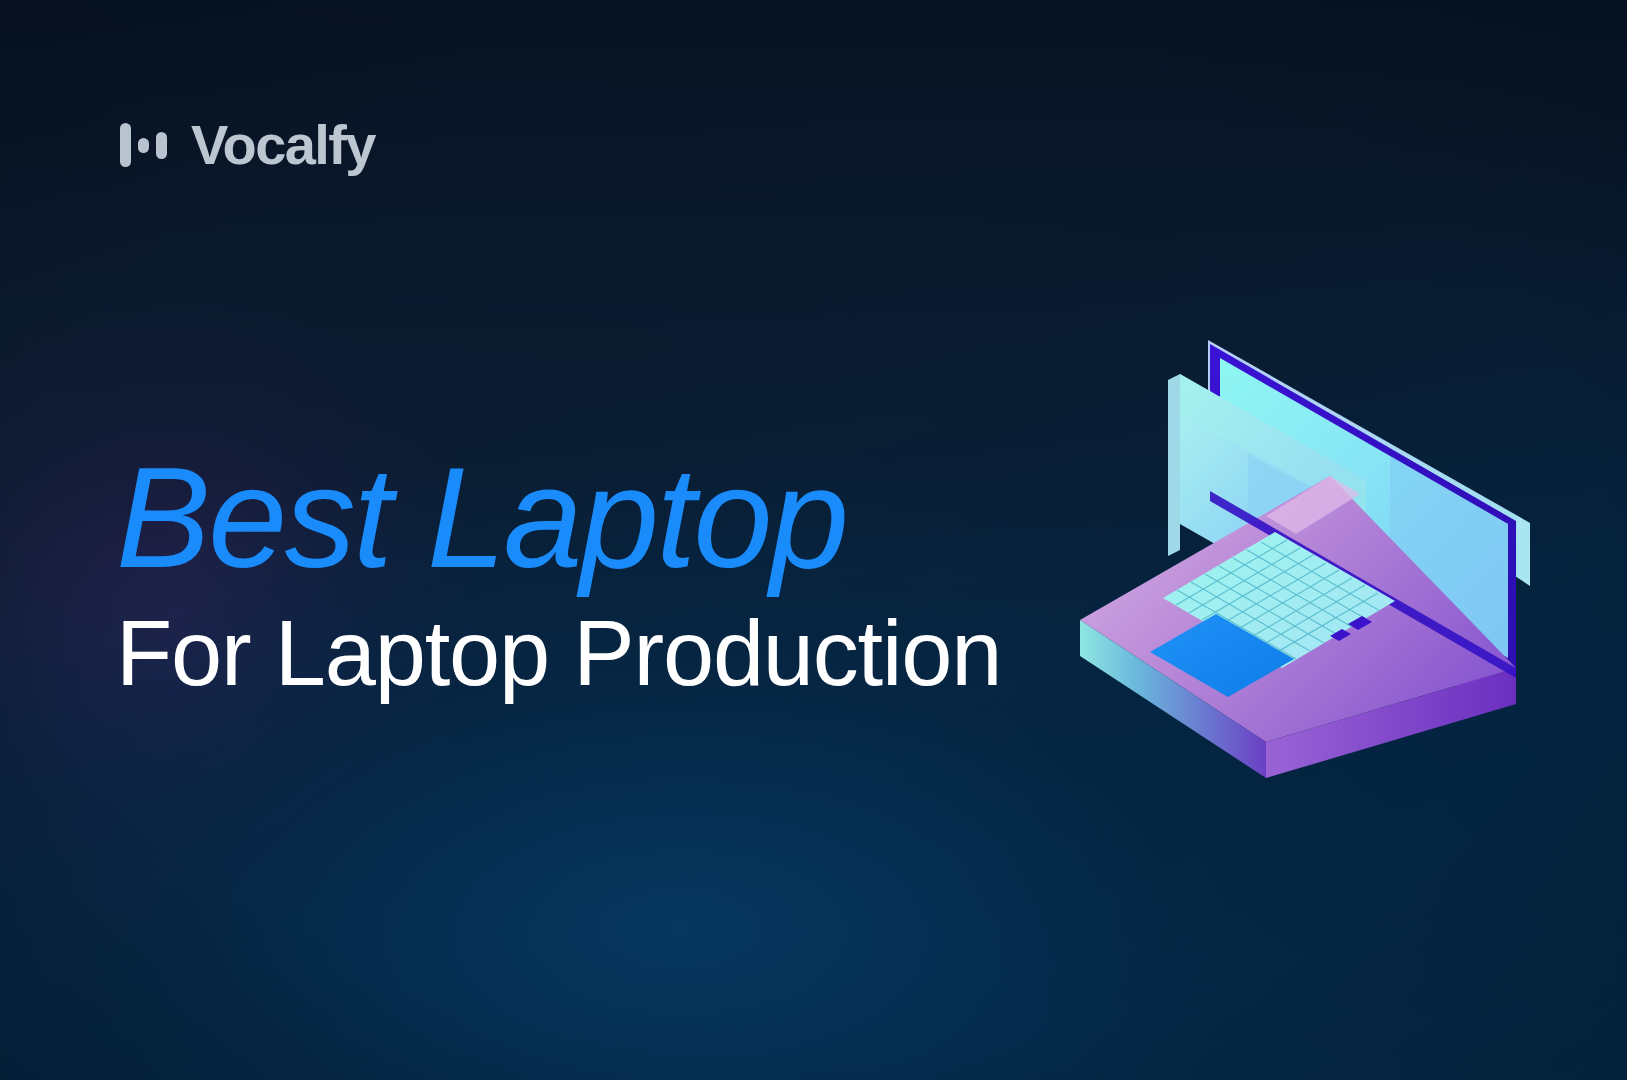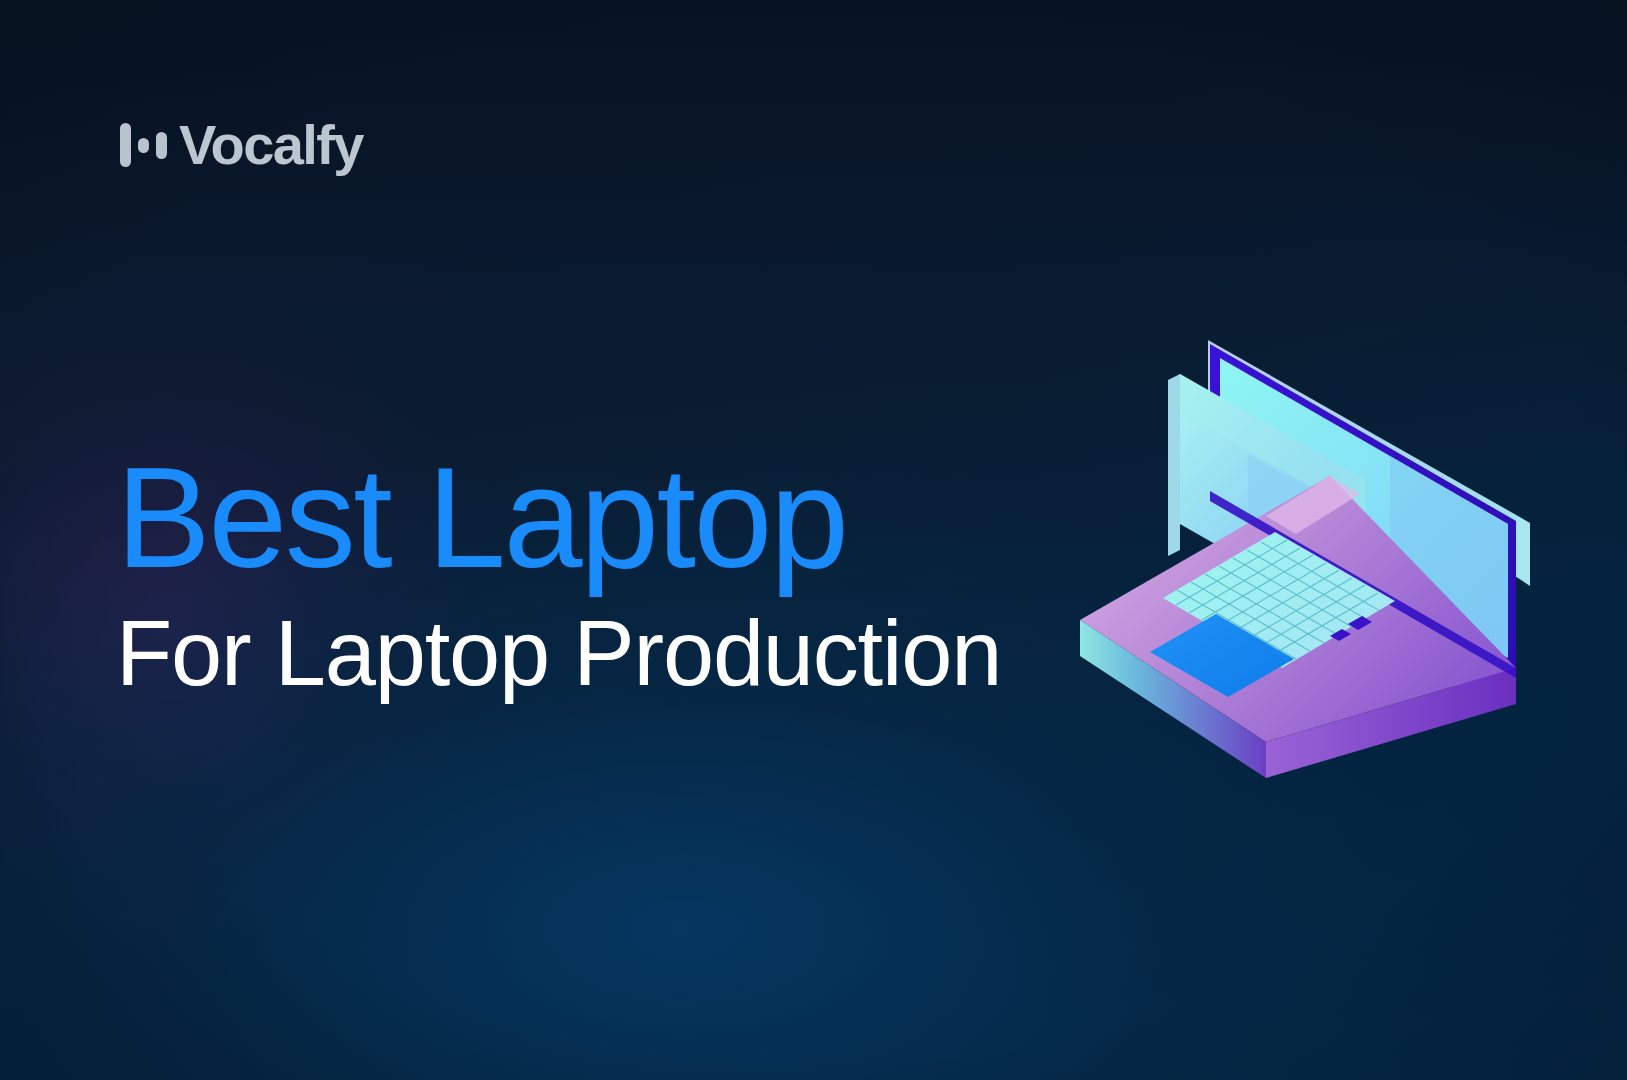--- a/index.html
+++ b/index.html
@@ -50,21 +50,21 @@
     background: radial-gradient(ellipse 92% 92% at 50% 50%, rgba(0,0,0,0) 52%, rgba(2,10,20,0.45) 100%);
   }
 
   
   #logo {
     position: absolute;
     left: 120px;
     top: 112px;
     display: flex;
     align-items: center;
-    gap: 12px;
+    gap: 24px;
     height: 66px;
   }
   .logo-mark {
     display: flex;
     align-items: center;
     gap: 7px;
     height: 48px;
   }
   .lm-bar {
     background: #b9c3cf;
@@ -89,20 +89,21 @@
     width: 980px;
   }
   #headline {
     color: #1a8bfb;
     font-size: 142px;
     font-weight: 300;
     line-height: 0.99;
     letter-spacing: -2.5px;
     margin: 0;
     white-space: nowrap;
+    font-style: italic;
   }
   #subheadline {
     color: #ffffff;
     font-size: 92px;
     font-weight: 300;
     line-height: 1.0;
     letter-spacing: -1.2px;
     margin: 18px 0 0 0;
     white-space: nowrap;
   }

